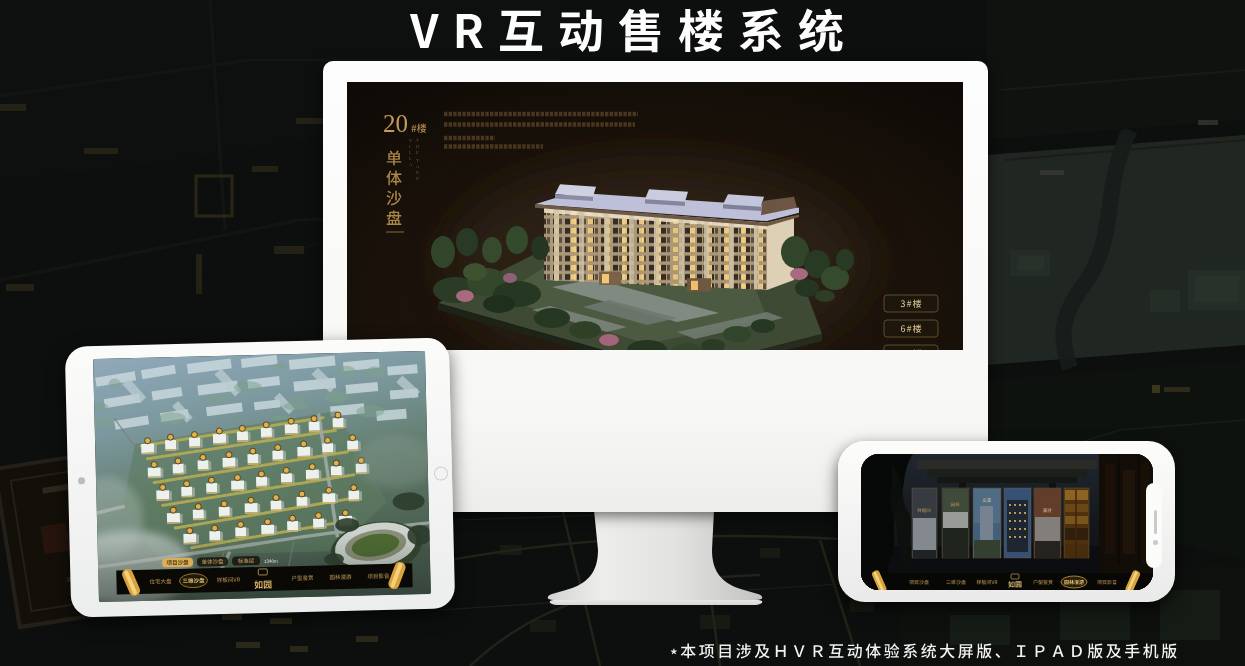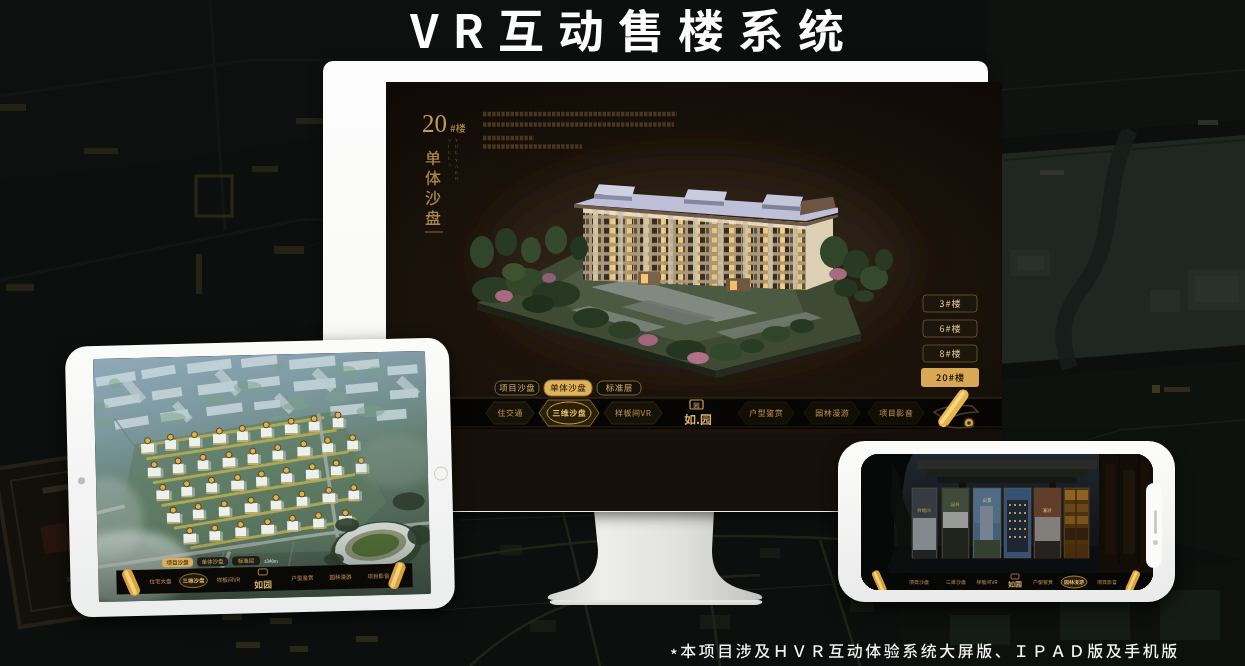--- a/index.html
+++ b/index.html
@@ -2,21 +2,21 @@
 <html><head>
 <meta charset="utf-8">
 <style>
   html,body{margin:0;padding:0;background:#0b0e0c;}
   #stage{position:relative;width:1245px;height:666px;overflow:hidden;
          background:#0b0e0c;font-family:"Liberation Sans",sans-serif;}
   .abs{position:absolute;}
   #monitor{left:323px;top:61px;width:665px;height:451px;border-radius:10px;
            background:linear-gradient(180deg,#fdfdfd 0%,#f7f7f5 78%,#ededeb 100%);
            box-shadow:0 4px 14px rgba(0,0,0,0.55);}
-  #mscreen{left:347px;top:82px;width:616px;height:429px;background:#17100a;overflow:hidden;margin-left:39px;}
+  #mscreen{left:347px;top:82px;width:616px;height:268px;background:#17100a;overflow:hidden;}
   #stand{left:536px;top:510px;}
   #ipad{left:68px;top:342px;width:384px;height:271px;border-radius:22px;transform:rotate(-1.4deg);transform-origin:192px 135.5px;
         background:linear-gradient(180deg,#fbfbfa,#eceded);
         box-shadow:0 6px 18px rgba(0,0,0,0.6);}
   #ipadscreen{left:96px;top:355px;width:332px;height:243px;background:#2a3a38;overflow:hidden;border-radius:2px;transform:rotate(-1.4deg);transform-origin:164px 122.5px;}
   #ipadcam{left:78px;top:473px;width:7px;height:7px;border-radius:50%;background:#b9bdbd;transform:rotate(-1.4deg);transform-origin:182px 4.5px;}
   #ipadhome{left:434px;top:471px;width:12px;height:12px;border-radius:50%;transform:rotate(-1.4deg);transform-origin:-174px 6.5px;
             background:#f4f4f2;border:1px solid #cfcfcd;}
   #phone{left:838px;top:441px;width:337px;height:161px;border-radius:27px;
          background:linear-gradient(180deg,#fcfcfb,#e9eae9);

